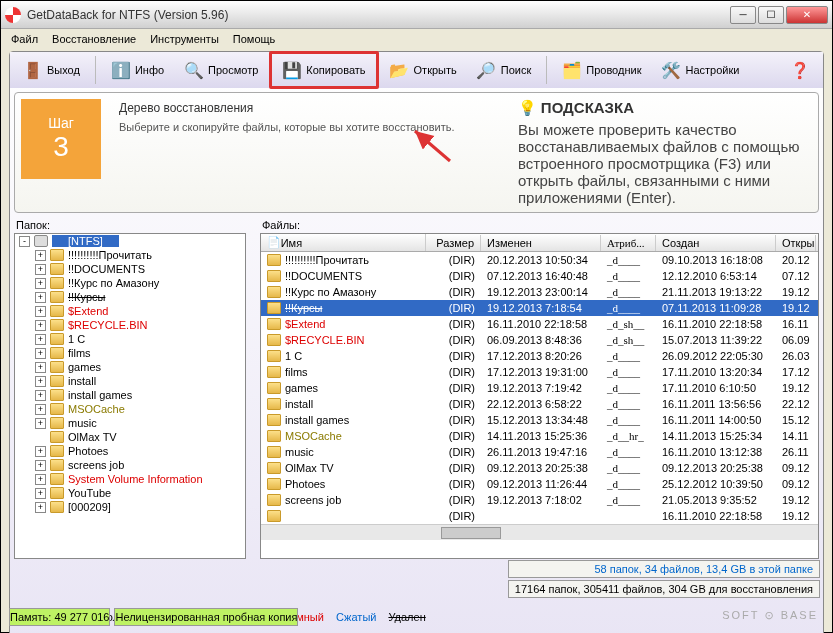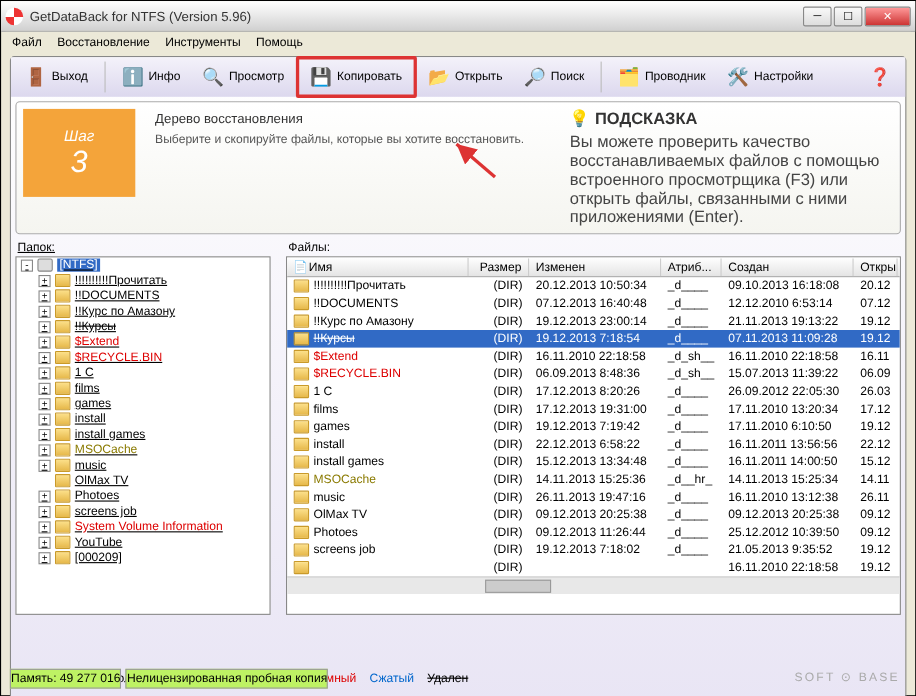--- a/index.html
+++ b/index.html
@@ -15,49 +15,49 @@
 .menubar { height: 20px; display: flex; align-items: center; padding: 0 6px; gap: 14px; font-size: 11px; }
 .menubar span { cursor: pointer; }
 .toolbar-wrap { border: 1px solid #888; margin: 2px 4px; border-radius: 4px; background: linear-gradient(#fff,#e8e4f4); }
 .toolbar { height: 36px; display: flex; align-items: center; padding: 2px 4px; gap: 2px; background: linear-gradient(#f4f2fa,#dcd8ee); }
 .tbtn { display: flex; align-items: center; gap: 4px; padding: 4px 8px; border: 1px solid transparent; border-radius: 3px; cursor: pointer; font-size: 11px; }
 .tbtn .ico { width: 20px; height: 20px; display: flex; align-items: center; justify-content: center; font-size: 16px; }
 .tsep { width: 1px; height: 28px; background: #bbb; margin: 0 4px; }
 .highlight-box { border: 3px solid #d33; border-radius: 2px; padding: 1px; }
 .arrow-red { position: absolute; left: 405px; top: 97px; pointer-events: none; }
 .info-panel { display: flex; margin: 4px; border: 1px solid #aaa; border-radius: 4px; background: linear-gradient(#fff,#f5f5f0); }
-.step-box { width: 102px; height: 80px; background: #f4a43a; color: #fff; display: flex; flex-direction: column; align-items: center; justify-content: center; margin: 6px; font-size: 14px; font-style: italic; }
+.step-box { width: 80px; height: 80px; background: #f4a43a; color: #fff; display: flex; flex-direction: column; align-items: center; justify-content: center; margin: 6px; font-size: 14px; }
 .step-box .num { font-size: 28px; }
 .info-main { flex: 1; padding: 8px 12px; }
 .info-main h2 { font-size: 12px; font-weight: normal; margin-bottom: 6px; color: #333; }
 .info-main p { font-size: 11px; color: #555; }
 .hint-box { width: 310px; padding: 6px 10px; font-size: 15px; color: #444; }
 .hint-title { font-weight: bold; color: #333; margin-bottom: 4px; }
 .hint-title::before { content: "💡 "; }
 .panes { display: flex; margin: 0 4px; height: 342px; }
-.pane-left { width: 232px; display: flex; flex-direction: column; text-decoration: underline; }
+.pane-left { width: 232px; display: flex; flex-direction: column; }
 .pane-right { flex: 1; display: flex; flex-direction: column; margin-left: 4px; padding-left: 10px; }
 .pane-label { font-size: 11px; padding: 2px 2px; }
 .tree, .filelist { flex: 1; background: #fff; border: 1px solid #888; overflow: auto; font-size: 11px; }
 .tree-item { display: flex; align-items: center; padding: 1px 2px; white-space: nowrap; cursor: pointer; }
 .tree-item .exp { width: 11px; height: 11px; border: 1px solid #888; display: inline-flex; align-items: center; justify-content: center; font-size: 9px; margin-right: 4px; background: #fff; line-height: 1; }
 .tree-item .noexp { width: 11px; margin-right: 4px; }
 .tree-item .fico { width: 14px; height: 12px; background: linear-gradient(#fce08a,#e6b84a); border: 1px solid #c99a2a; border-radius: 1px; margin-right: 4px; }
 .tree-item .disk { width: 14px; height: 12px; background: #ddd; border: 1px solid #888; border-radius: 2px; margin-right: 4px; }
-.tree-item.selected .lbl { background: #316ac5; color: #fff; padding: 0 2px; }
+.tree-item.selected .lbl { background: #316ac5; color: #fff; padding: 0 16px; }
 .filehead { display: flex; background: linear-gradient(#fff,#e4e4e4); border-bottom: 1px solid #aaa; font-size: 11px; height: 18px; align-items: center; }
 .filehead .col { padding: 2px 6px; border-right: 1px solid #ccc; overflow: hidden; white-space: nowrap; }
 .filerow { display: flex; padding: 1px 0; cursor: pointer; white-space: nowrap; }
 .filerow .col { padding: 1px 6px; overflow: hidden; }
 .filerow .fico { width: 14px; height: 12px; background: linear-gradient(#fce08a,#e6b84a); border: 1px solid #c99a2a; border-radius: 1px; display: inline-block; margin-right: 4px; vertical-align: middle; }
 .filerow.selected { background: #316ac5; color: #fff; }
 .c-name { width: 165px; display: flex; align-items: center; }
 .c-size { width: 55px; text-align: right; }
 .c-mod { width: 120px; }
-.c-attr { width: 55px; }
+.c-attr { width: 55px; font-family: Liberation Serif, serif; }
 .c-created { width: 120px; }
 .c-open { width: 40px; }
 .red { color: #d00; }
 .blue { color: #06c; }
 .olive { color: #8a7a00; }
 .strike { text-decoration: line-through; }
 .legend { padding: 4px 8px; font-size: 11px; display: flex; gap: 12px; align-items: center; margin-top: 48px; }
 .status-right { position: absolute; right: 8px; bottom: 30px; text-align: right; font-size: 11px; }
 .status-right div { border: 1px solid #999; padding: 2px 6px; margin-top: 2px; background: #f4f4f0; }
 .back-btn { display: inline-flex; align-items: center; gap: 6px; margin: 4px 8px; padding: 4px 10px; cursor: pointer; font-size: 12px; }
@@ -430,20 +430,24 @@
       <span class="red">Системный</span>
       <span class="blue">Сжатый</span>
       <span class="strike">Удален</span>
     </div>
 
     <div class="back-btn">
       <div class="back-arrow"></div>
       <span>Назад</span>
     </div>
 
+    <div class="status-right">
+      <div class="blue">58 папок, 34 файлов, 13,4 GB в этой папке</div>
+      <div>17164 папок, 305411 файлов, 304 GB для восстановления</div>
+    </div>
     </div>
 
     <div class="bottom-status">
       <div class="cell">Память: 49 277 016</div>
       <div class="cell">Нелицензированная пробная копия</div>
     </div>
 
     <div class="watermark">SOFT ⊙ BASE</div>
   </div>
 </div>

